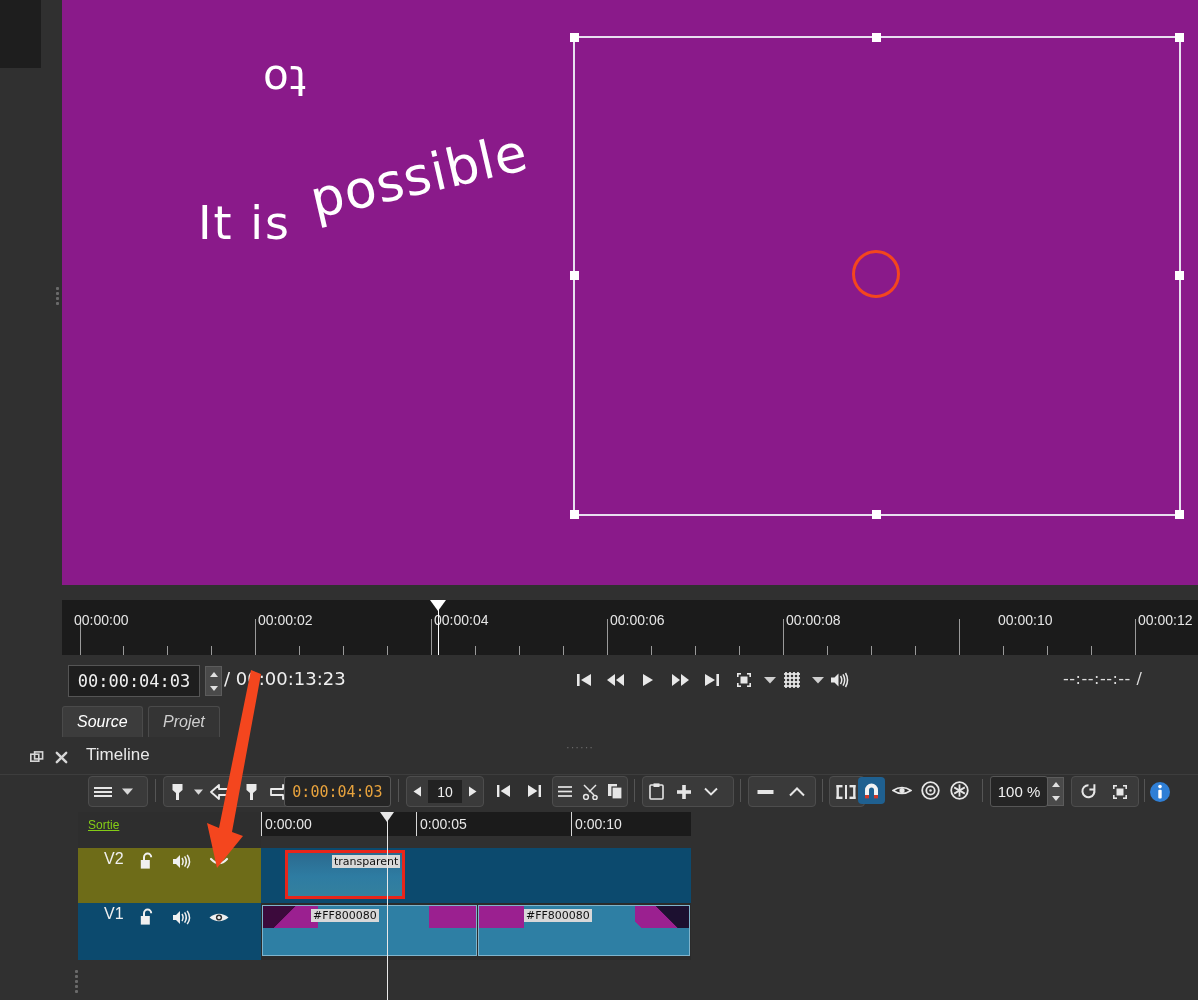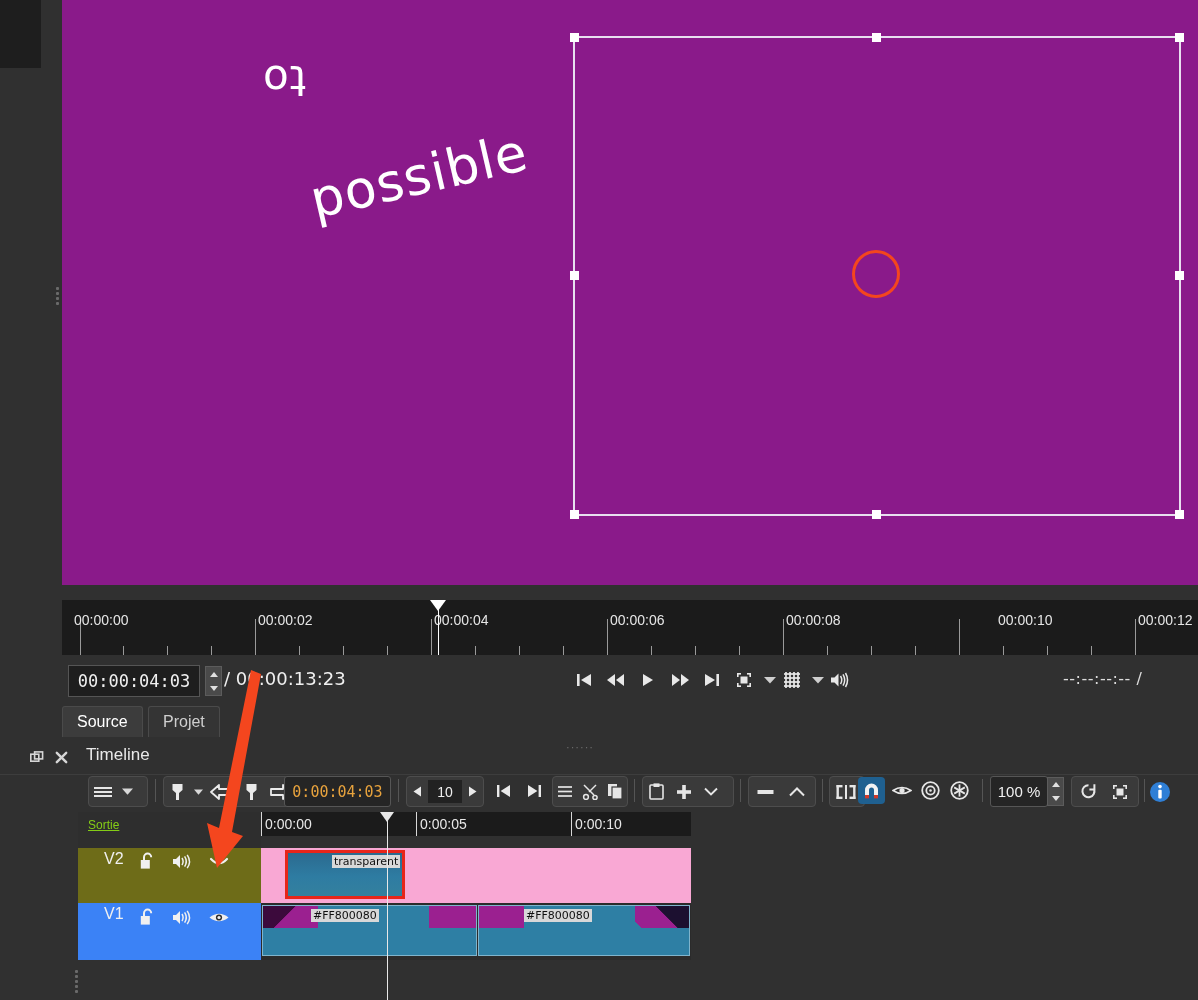--- a/index.html
+++ b/index.html
@@ -44,21 +44,21 @@
         display:flex;flex-direction:column;align-items:center;justify-content:space-around;}
   .spin i{display:block;width:0;height:0;border-left:4px solid transparent;border-right:4px solid transparent;}
   .spin i.up{border-bottom:5px solid #e0e0e0;}
   .spin i.dn{border-top:5px solid #e0e0e0;}
   #tc-total{left:224px;top:668px;font-size:18px;color:#f0f0f0;font-family:"DejaVu Sans",sans-serif;}
   .tbtn{position:absolute;top:667px;width:28px;height:26px;display:flex;align-items:center;justify-content:center;
         color:#e8e8e8;cursor:pointer;}
   #tc-right{left:1063px;top:669px;font-size:16px;color:#dcdcdc;font-family:"DejaVu Sans",sans-serif;letter-spacing:.5px;}
 
   
-  #tabs{left:62px;top:706px;width:908px;height:32px;}
+  #tabs{left:62px;top:706px;width:908px;height:32px;font-style:italic;}
   .tab{position:absolute;top:0;height:30px;padding:0 14px;display:flex;align-items:center;
        font-size:16px;border:1px solid #4a4a4a;border-bottom:none;border-radius:3px 3px 0 0;}
   .tab.on{background:#3c3c3c;color:#ffffff;}
   .tab.off{background:#343434;color:#cfcfcf;}
 
   
   #tl-titlebar{left:0;top:740px;width:1198px;height:34px;background:#303030;}
   #tl-title{left:86px;top:745px;font-size:17px;color:#e8e8e8;}
   .winbtn{position:absolute;top:748px;width:18px;height:18px;display:flex;align-items:center;justify-content:center;
           color:#d6d6d6;}
@@ -86,25 +86,25 @@
   #tl-headlabel{left:88px;top:818px;font-size:12px;color:#84cc16;text-decoration:underline;}
   #tl-ruler{left:261px;top:812px;width:430px;height:24px;background:#1b1b1b;}
   .tr-label{position:absolute;top:4px;font-size:14px;color:#e8e8e8;padding-left:4px;}
   .tr-tick{position:absolute;top:0;width:1px;height:24px;background:#d8d8d8;}
 
   .trackrow{position:absolute;left:78px;width:613px;}
   #v2row{top:848px;height:55px;}
   #v1row{top:903px;height:57px;}
   .trk-head{position:absolute;left:0;top:0;width:183px;height:100%;}
   #v2head{background:#6E6C18;}
-  #v1head{background:#3b82f6;}
+  #v1head{background:#0c4a6e;}
   .trk-name{position:absolute;left:26px;top:2px;font-size:16px;color:#f0f0f0;}
   .trk-icon{position:absolute;display:flex;align-items:center;justify-content:center;color:#e8e8e8;}
   .trk-body{position:absolute;left:183px;top:0;width:430px;height:100%;}
-  #v2body{background:#f9a8d4;}
+  #v2body{background:#0c4a6e;}
   #v1body{background:#2b2b2b;}
 
   #clip-v2{position:absolute;left:24px;top:2px;width:120px;height:49px;
      background:linear-gradient(180deg,#2b6a8f 0%,#2e7ca2 55%,#34809e 100%);
      border:3px solid #E8251A;box-sizing:border-box;}
   .cliplabel{position:absolute;font-size:11px;background:#d8d8d8;color:#101010;padding:0 2px;
      white-space:nowrap;font-family:"DejaVu Sans",sans-serif;}
   .clip-v1{position:absolute;top:2px;height:51px;background:#2E7FA4;
      border:1px solid #7fb4cc;box-sizing:border-box;overflow:hidden;}
   #clip-v1a{left:1px;width:215px;}
@@ -126,20 +126,21 @@
 <div class="abs" id="left-col"></div>
 <div class="abs" id="left-grip">
   <div class="grip-dot"></div>
   <div class="grip-dot"></div>
   <div class="grip-dot"></div>
   <div class="grip-dot"></div>
 </div>
 
 <div class="abs" id="preview">
   <div class="abs" id="txt-to">to</div>
+  <div class="abs" id="txt-itis">It is</div>
   <div class="abs" id="txt-possible">possible</div>
 
   <div class="abs" id="vui-rect">
     <div class="handle" style="left:-5px;top:-5px;"></div>
     <div class="handle" style="left:50%;margin-left:-5px;top:-5px;"></div>
     <div class="handle" style="right:-5px;top:-5px;"></div>
     <div class="handle" style="left:-5px;top:50%;margin-top:-5px;"></div>
     <div class="handle" style="right:-5px;top:50%;margin-top:-5px;"></div>
     <div class="handle" style="left:-5px;bottom:-5px;"></div>
     <div class="handle" style="left:50%;margin-left:-5px;bottom:-5px;"></div>

